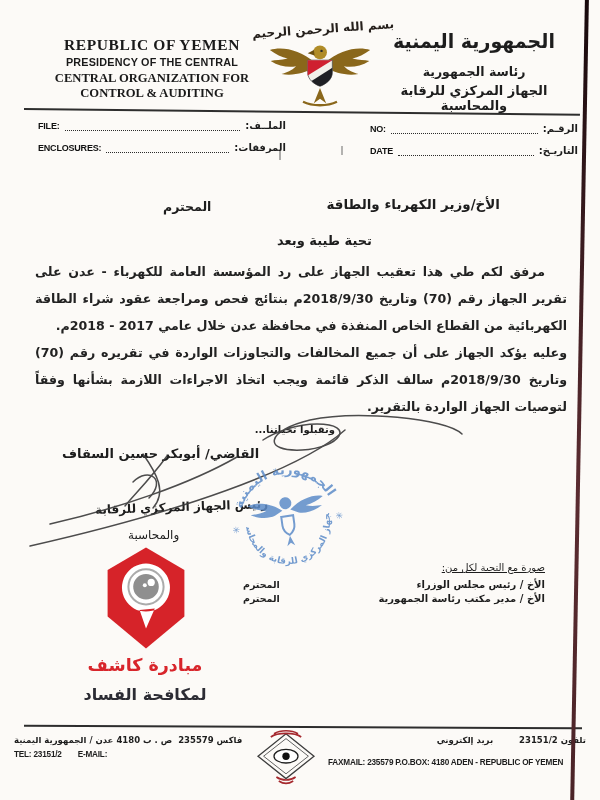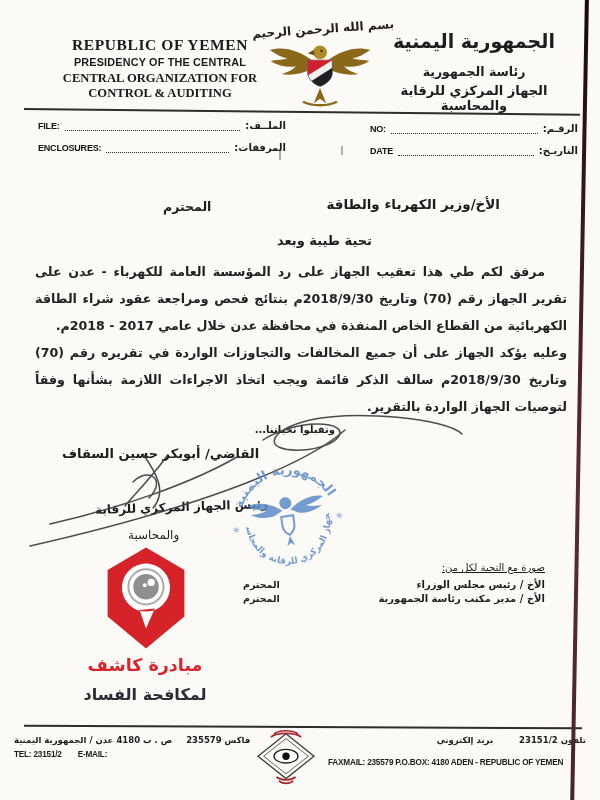--- a/index.html
+++ b/index.html
@@ -2,21 +2,21 @@
 <html lang="ar"><head>
 <meta charset="utf-8">
 <style>
   html,body{margin:0;padding:0;background:#e8e8e8;}
   .page{position:relative;width:600px;height:800px;background:#fcfaf7;overflow:hidden;
         font-family:"DejaVu Sans",sans-serif;color:#1d1d1d;}
   .abs{position:absolute;}
   .rtl{direction:rtl;unicode-bidi:embed;}
 
   
-  .hdr-en{left:48px;top:36px;width:224px;text-align:center;color:#1a1a1a;}
+  .hdr-en{left:40px;top:36px;width:224px;text-align:center;color:#1a1a1a;}
   .hdr-en .l1{font-family:"Liberation Serif",serif;font-weight:bold;font-size:15.5px;letter-spacing:.6px;}
   .hdr-en .l2{font-family:"Liberation Sans",sans-serif;font-weight:bold;font-size:10.8px;margin-top:2px;letter-spacing:.2px;}
   .hdr-en .l3{font-family:"Liberation Serif",serif;font-weight:bold;font-size:12.6px;margin-top:3px;}
   .hdr-en .l4{font-family:"Liberation Serif",serif;font-weight:bold;font-size:12.6px;}
   .hdr-center{left:252px;top:18px;width:136px;text-align:center;}
   .bismillah{font-size:12px;font-weight:bold;color:#26201c;transform:rotate(-4deg);display:inline-block;white-space:nowrap;}
   .hdr-ar{right:26px;top:30px;width:200px;text-align:center;}
   .hdr-ar .a1{font-size:19px;font-weight:bold;transform:scaleY(1.05);}
   .hdr-ar .a2{font-size:12.5px;font-weight:bold;margin-top:12px;}
   .hdr-ar .a3{font-size:13px;font-weight:bold;margin-top:4px;}
@@ -54,21 +54,21 @@
   .cc .hn{font-size:9.5px;font-weight:bold;}
 
   
   .kashif-badge{left:94px;top:546px;}
   .kashif-t1{left:70px;top:655px;width:150px;text-align:center;font-size:17.5px;font-weight:bold;color:#d8252b;}
   .kashif-t2{left:70px;top:685px;width:150px;text-align:center;font-size:16px;font-weight:bold;color:#2c2c34;}
 
   
   .ftr-rule{left:24px;top:726px;width:558px;height:2.4px;background:#2d2d2d;transform:rotate(0.25deg);}
   .f-left{left:14px;top:735px;width:246px;}
-  .f-left .r1{display:flex;gap:14px;align-items:baseline;}
+  .f-left .r1{display:flex;gap:6px;align-items:baseline;}
   .f-ar{font-size:8.5px;font-weight:bold;white-space:nowrap;}
   .f-en{font-family:"Liberation Sans",sans-serif;font-weight:bold;font-size:8.2px;letter-spacing:-.2px;white-space:nowrap;}
   .f-left .r2{margin-top:5px;display:flex;gap:16px;}
   .f-right{left:328px;top:735px;width:258px;}
   .f-right .r1{display:flex;justify-content:flex-end;gap:26px;}
   .f-right .r2{margin-top:5px;text-align:left;}
   .f-center{left:250px;top:729px;}
 
   
   .scan-edge{right:11px;top:-6px;width:4px;height:815px;background:linear-gradient(to bottom,#17090c,#5b2c31 60%,#4a2327);transform:rotate(1.05deg);transform-origin:top center;}

